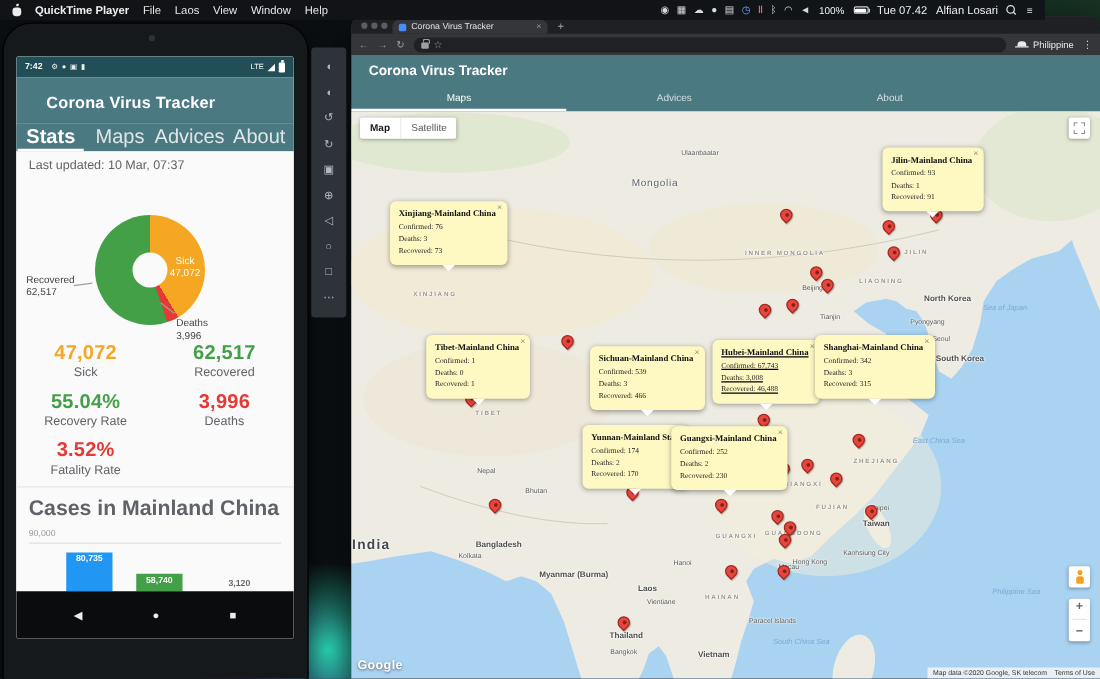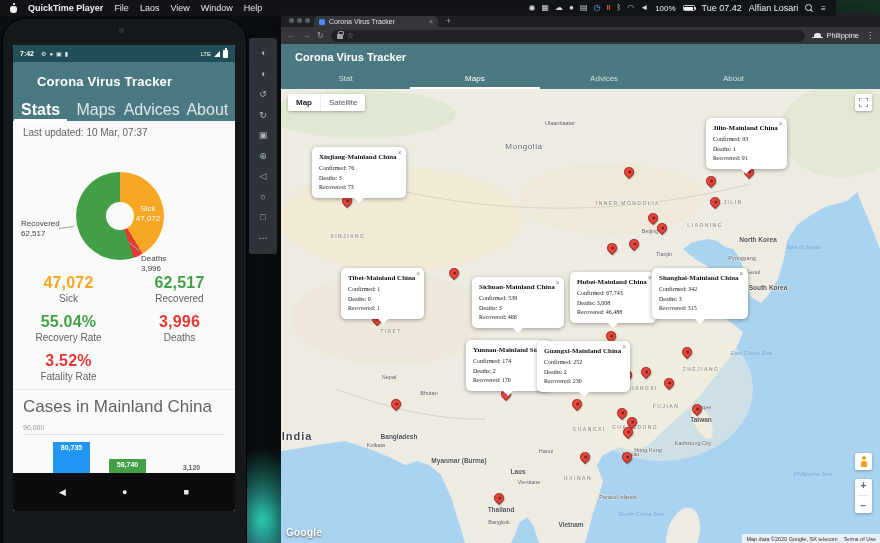--- a/index.html
+++ b/index.html
@@ -65,21 +65,21 @@
   #lbl-sick { left:113px; top:83px; width:44px; color:#fff; font-size:8px; text-align:center; line-height:1.25; }
   #lbl-recovered { left:8px; top:98px; font-size:8px; color:#444; line-height:1.3; }
   #lbl-deaths { left:128px; top:133px; font-size:8px; color:#444; line-height:1.3; }
   .lead1 { left:46px; top:106px; width:15px; height:1px; background:#9e9e9e; transform:rotate(-8deg); }
   .lead2 { left:114px; top:125px; width:14px; height:1px; background:#9e9e9e; transform:rotate(38deg); }
   #p-stats { left:0; top:153px; width:222px; display:grid; grid-template-columns:1fr 1fr; row-gap:9px; }
   .stat-cell { text-align:center; }
   .stat-value { font-size:16px; font-weight:bold; letter-spacing:.2px; }
   .stat-label { font-size:10px; color:#5f6368; margin-top:1px; }
   .divider { left:0; top:268px; width:222px; height:1px; background:#e8e8e8; }
-  #p-heading2 { left:10px; top:276px; font-size:17px; color:#5f6368; }
+  #p-heading2 { left:10px; top:276px; font-size:17px; color:#5f6368;font-weight:bold; }
   #p-axis-label { left:10px; top:303px; font-size:7px; color:#999; }
   #bar-grid { left:10px; top:313px; width:202px; height:1px; background:#e0e0e0; }
   #bar-chart { left:30px; top:314px; width:182px; height:38px; overflow:hidden; }
   .bar { position:absolute; }
   .bar-label { position:absolute; font-size:7px; font-weight:bold; text-align:center; }
   #p-navbar { left:0; top:428px; width:222px; height:38px; background:#0b0c0d; position:absolute;
     display:flex; align-items:center; justify-content:space-between; padding:0 46px; }
   .nav-ic { color:#ececec; font-size:9px; line-height:1; }
   
   #emu-toolbar { position:absolute; left:249px; top:38px; width:28px; height:216px; background:#2d3338; border-radius:3px;
@@ -125,21 +125,21 @@
     text-shadow:0 0 2px #fff,0 0 2px #fff,0 0 1px #fff; }
   .ml-city { font-size:5.5px; color:#555; }
   .ml-country-sm { font-size:6.5px; font-weight:bold; color:#4e4e4e; }
   .ml-country { font-size:8px; color:#5a6066; letter-spacing:.6px; }
   .ml-country-lg { font-size:11px; font-weight:bold; color:#43484d; letter-spacing:1px; }
   .ml-province { font-size:5px; color:#9a9389; letter-spacing:1.4px; font-weight:bold; }
   .ml-water { font-size:6px; color:#7fa9d2; font-style:italic; text-shadow:none; }
   .marker { position:absolute; width:10px; height:10px; background:#e8453c; border:1px solid #9e2b23;
     border-radius:50% 50% 50% 0; transform:rotate(-45deg); box-shadow:0 1px 1px rgba(0,0,0,.3); }
   .marker::after { content:""; position:absolute; left:3px; top:3px; width:3px; height:3px; border-radius:50%; background:#7e221b; }
-  .iw { position:absolute; background:#ffffff; border-radius:5px; box-shadow:0 1px 4px rgba(0,0,0,.35);
+  .iw { position:absolute; background:#fef9c3; border-radius:5px; box-shadow:0 1px 4px rgba(0,0,0,.35);
     padding:6px 9px 5px 7px; font-family:"Liberation Serif","DejaVu Serif",serif; white-space:nowrap; }
   .iw::after { content:""; position:absolute; left:50%; bottom:-5px; margin-left:-5px;
     border-left:5px solid transparent; border-right:5px solid transparent; border-top:5px solid #fff; }
   .iw-title { font-size:7px; font-weight:bold; color:#111; margin-bottom:3px; }
   .iw-line { font-size:6px; color:#222; line-height:1.6; }
   .iw-close { position:absolute; top:2px; right:4px; font-size:7px; color:#888; font-family:"Liberation Sans",sans-serif; line-height:1; }
   #map-type { position:absolute; left:7px; top:5px; display:flex; box-shadow:0 1px 3px rgba(0,0,0,.3); border-radius:2px; overflow:hidden; z-index:5; }
   .mt-btn { background:#fff; font-size:8px; color:#565656; padding:4px 8px; border-right:1px solid #ececec; }
   .mt-btn:last-child { border-right:none; }
   .mt-btn.active { font-weight:bold; color:#1a1a1a; }
@@ -323,23 +323,20 @@
       </div>
       <span class="incog">
         <span class="incognito-hat"></span>
         <span id="incog-label">Philippine</span>
       </span>
       <span class="menu-dots">⋮</span>
     </div>
     <div id="webheader">
       <div id="w-title">Corona Virus Tracker</div>
       <div id="w-tabs">
-          <div class="wtab">
-            <span class="wtab-label">Stat</span>
-          </div>
           <div class="wtab active">
             <span class="wtab-label">Maps</span>
           </div>
           <div class="wtab">
             <span class="wtab-label">Advices</span>
           </div>
           <div class="wtab">
             <span class="wtab-label">About</span>
           </div>
         </div>
@@ -428,21 +425,21 @@
           <div class="marker" style="left: 341px; top: 281px;"></div>
           <div class="marker" style="left: 411px; top: 315px;"></div>
           <div class="marker" style="left: 336px; top: 319px;"></div>
           <div class="marker" style="left: 346px; top: 328px;"></div>
           <div class="marker" style="left: 342px; top: 338px;"></div>
           <div class="marker" style="left: 299px; top: 363px;"></div>
           <div class="marker" style="left: 213px; top: 404px;"></div>
           <div class="marker" style="left: 341px; top: 363px;"></div>
         </div>
       <div id="map-windows">
-          <div class="iw" style="left: 31px; top: 58px;">
+          <div class="iw" style="left: 31px; top: 72px;">
             <div class="iw-title">Xinjiang-Mainland China</div>
             <div class="iw-line">Confirmed: 76</div>
             <div class="iw-line">Deaths: 3</div>
             <div class="iw-line">Recovered: 73</div>
             <span class="iw-close">×</span>
           </div>
           <div class="iw" style="left: 425px; top: 29px;">
             <div class="iw-title">Jilin-Mainland China</div>
             <div class="iw-line">Confirmed: 93</div>
             <div class="iw-line">Deaths: 1</div>
@@ -456,21 +453,21 @@
             <div class="iw-line">Recovered: 1</div>
             <span class="iw-close">×</span>
           </div>
           <div class="iw" style="left: 191px; top: 188px;">
             <div class="iw-title">Sichuan-Mainland China</div>
             <div class="iw-line">Confirmed: 539</div>
             <div class="iw-line">Deaths: 3</div>
             <div class="iw-line">Recovered: 466</div>
             <span class="iw-close">×</span>
           </div>
-          <div class="iw" style="left: 289px; top: 183px;">
+          <div class="iw" style="left: 289px; top: 183px; text-decoration: underline;">
             <div class="iw-title">Hubei-Mainland China</div>
             <div class="iw-line">Confirmed: 67,743</div>
             <div class="iw-line">Deaths: 3,008</div>
             <div class="iw-line">Recovered: 46,488</div>
             <span class="iw-close">×</span>
           </div>
           <div class="iw" style="left: 371px; top: 179px;">
             <div class="iw-title">Shanghai-Mainland China</div>
             <div class="iw-line">Confirmed: 342</div>
             <div class="iw-line">Deaths: 3</div>

